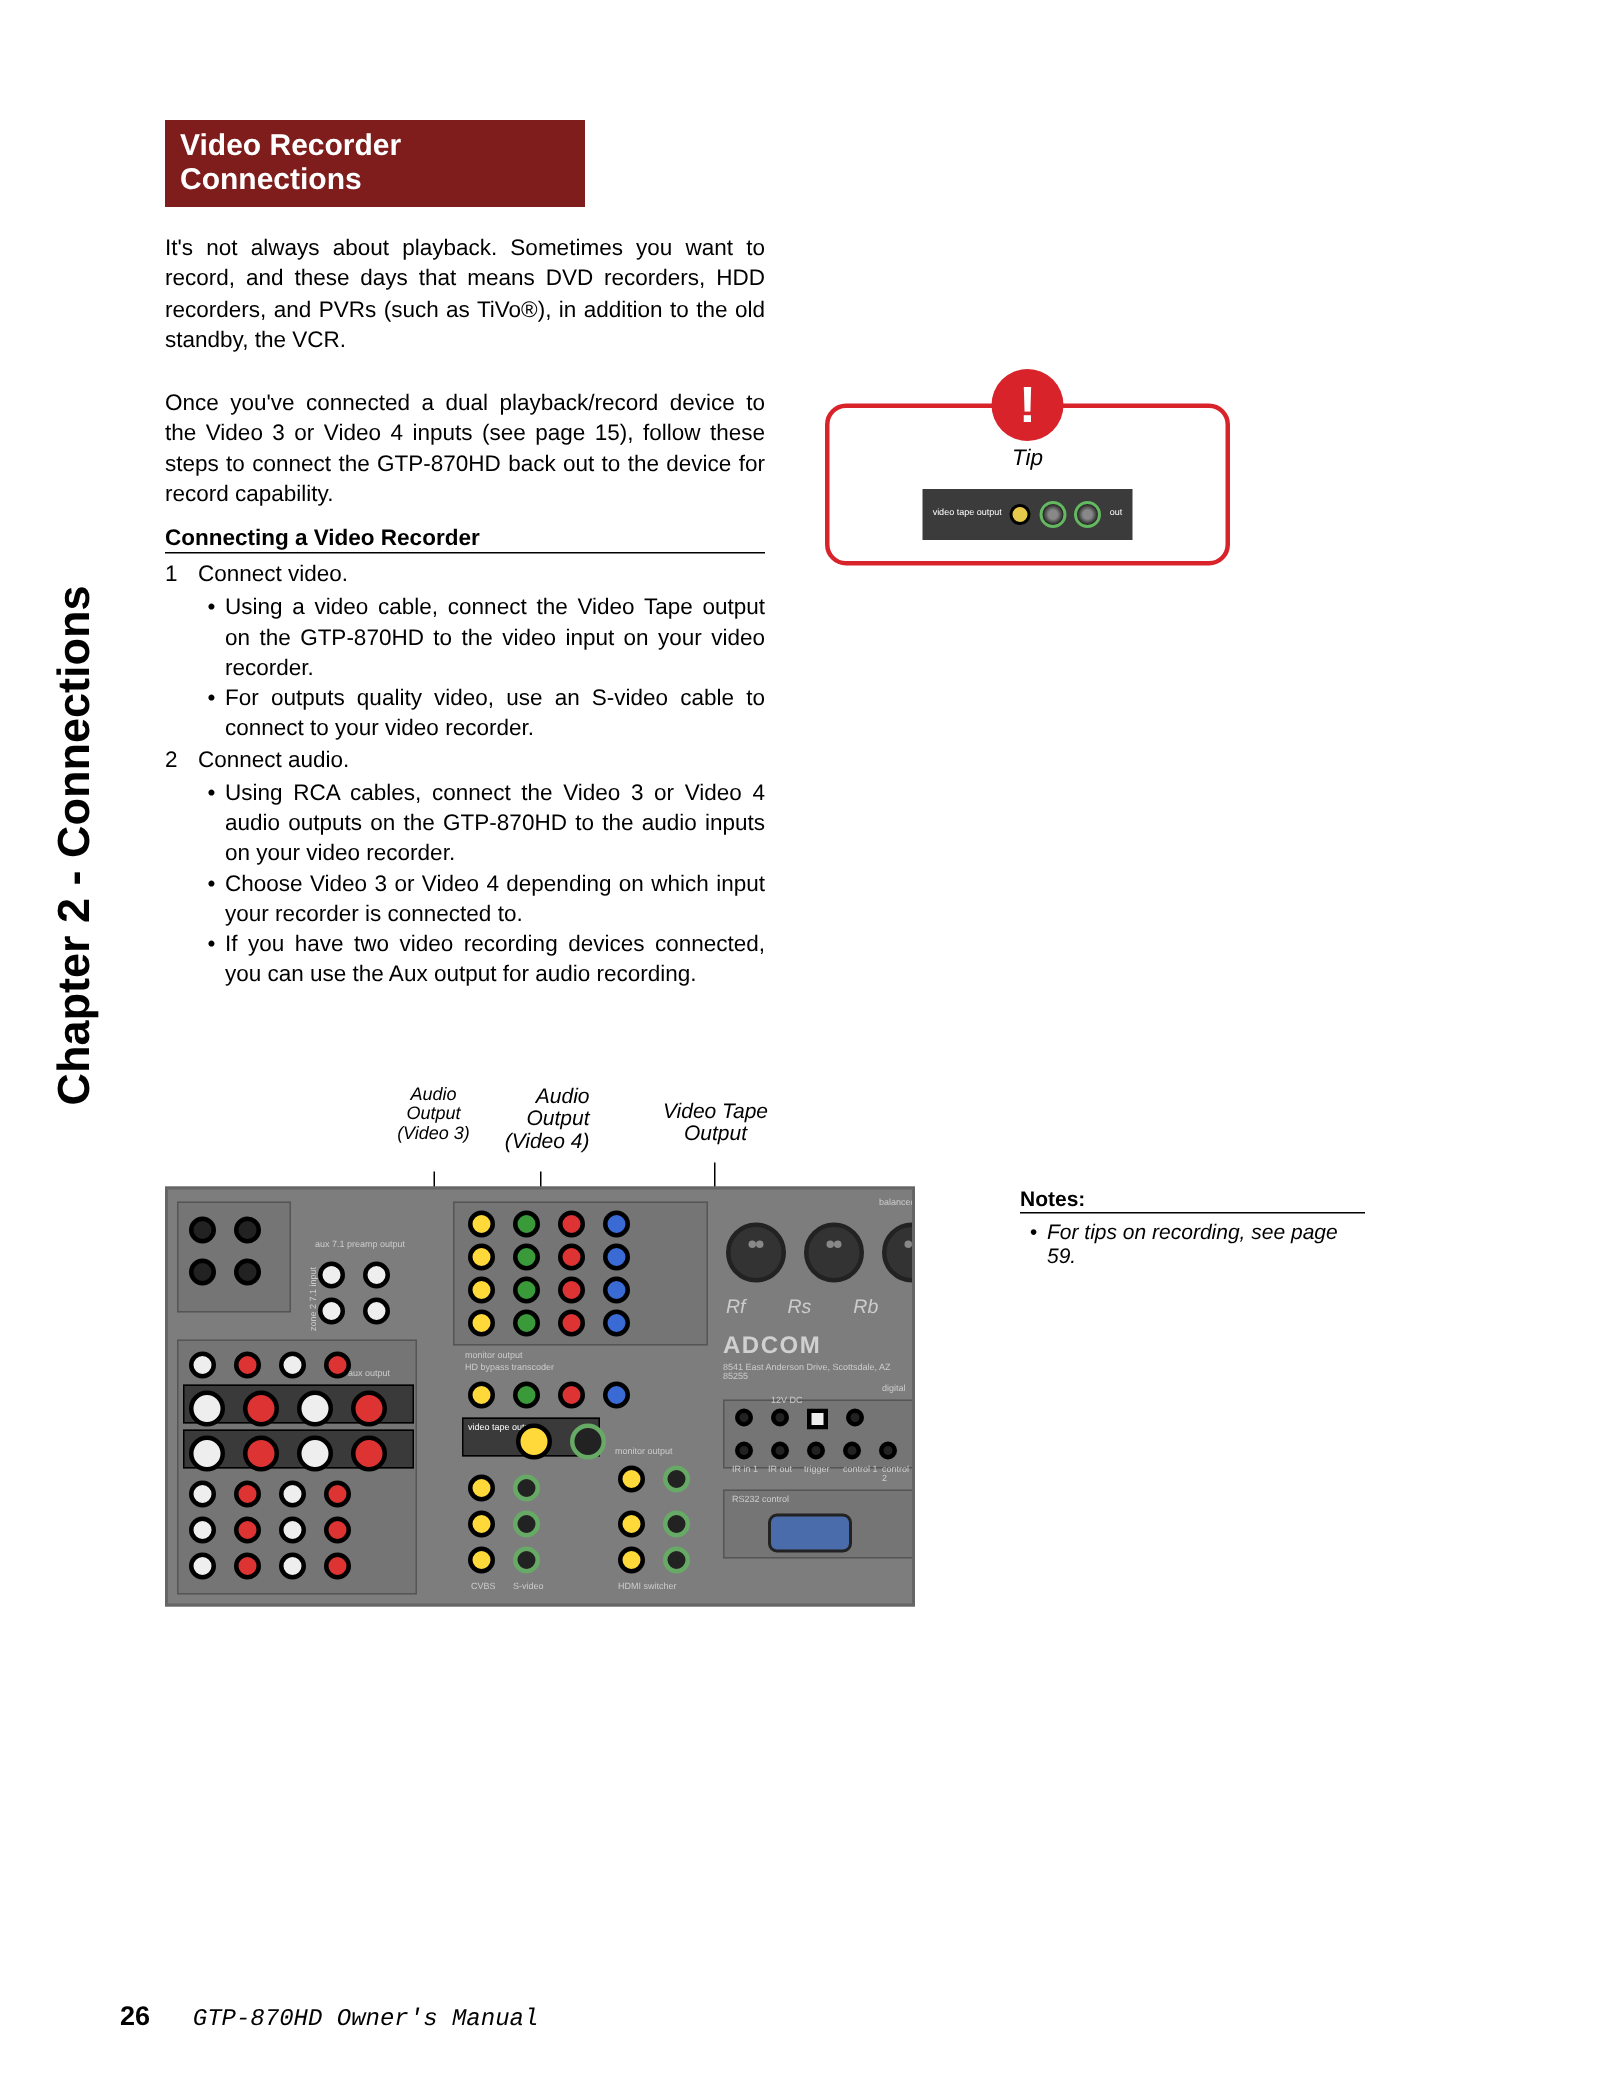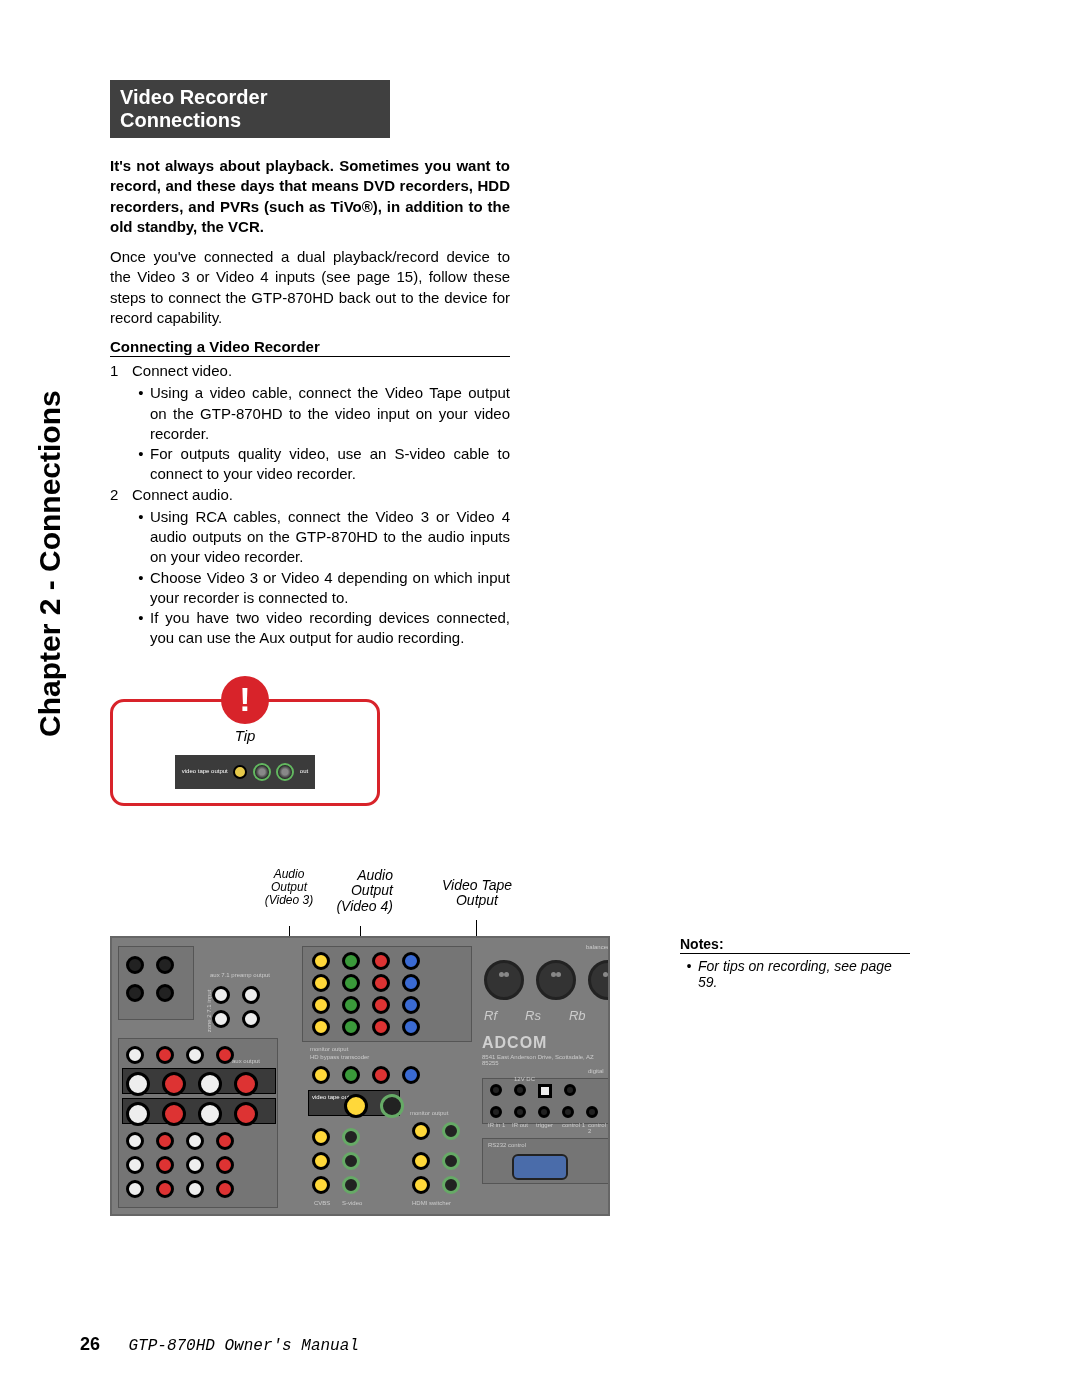--- a/index.html
+++ b/index.html
@@ -25,40 +25,38 @@
     transform-origin: left center;
     font-size: 30px;
     font-weight: bold;
     white-space: nowrap;
   }
   .content {
     margin-left: 110px;
     width: 900px;
   }
   .section-header {
-    background: #404040;
+    background: #7f1d1d;
     color: #fff;
     font-weight: bold;
     font-size: 20px;
     padding: 6px 10px;
     width: 280px;
     margin-bottom: 18px;
   }
   .intro {
     width: 400px;
     font-size: 15px;
     line-height: 1.35;
-    margin-bottom: 10px;
+    margin-bottom: 22px;
     text-align: justify;
-    font-weight: bold;
   }
   .two-col {
     display: flex;
     gap: 40px;
-    flex-direction: column;
   }
   .left-col { width: 400px; }
   .right-col { width: 270px; }
   .body-text {
     font-size: 15px;
     line-height: 1.35;
     text-align: justify;
   }
   .sub-header {
     font-weight: bold;

